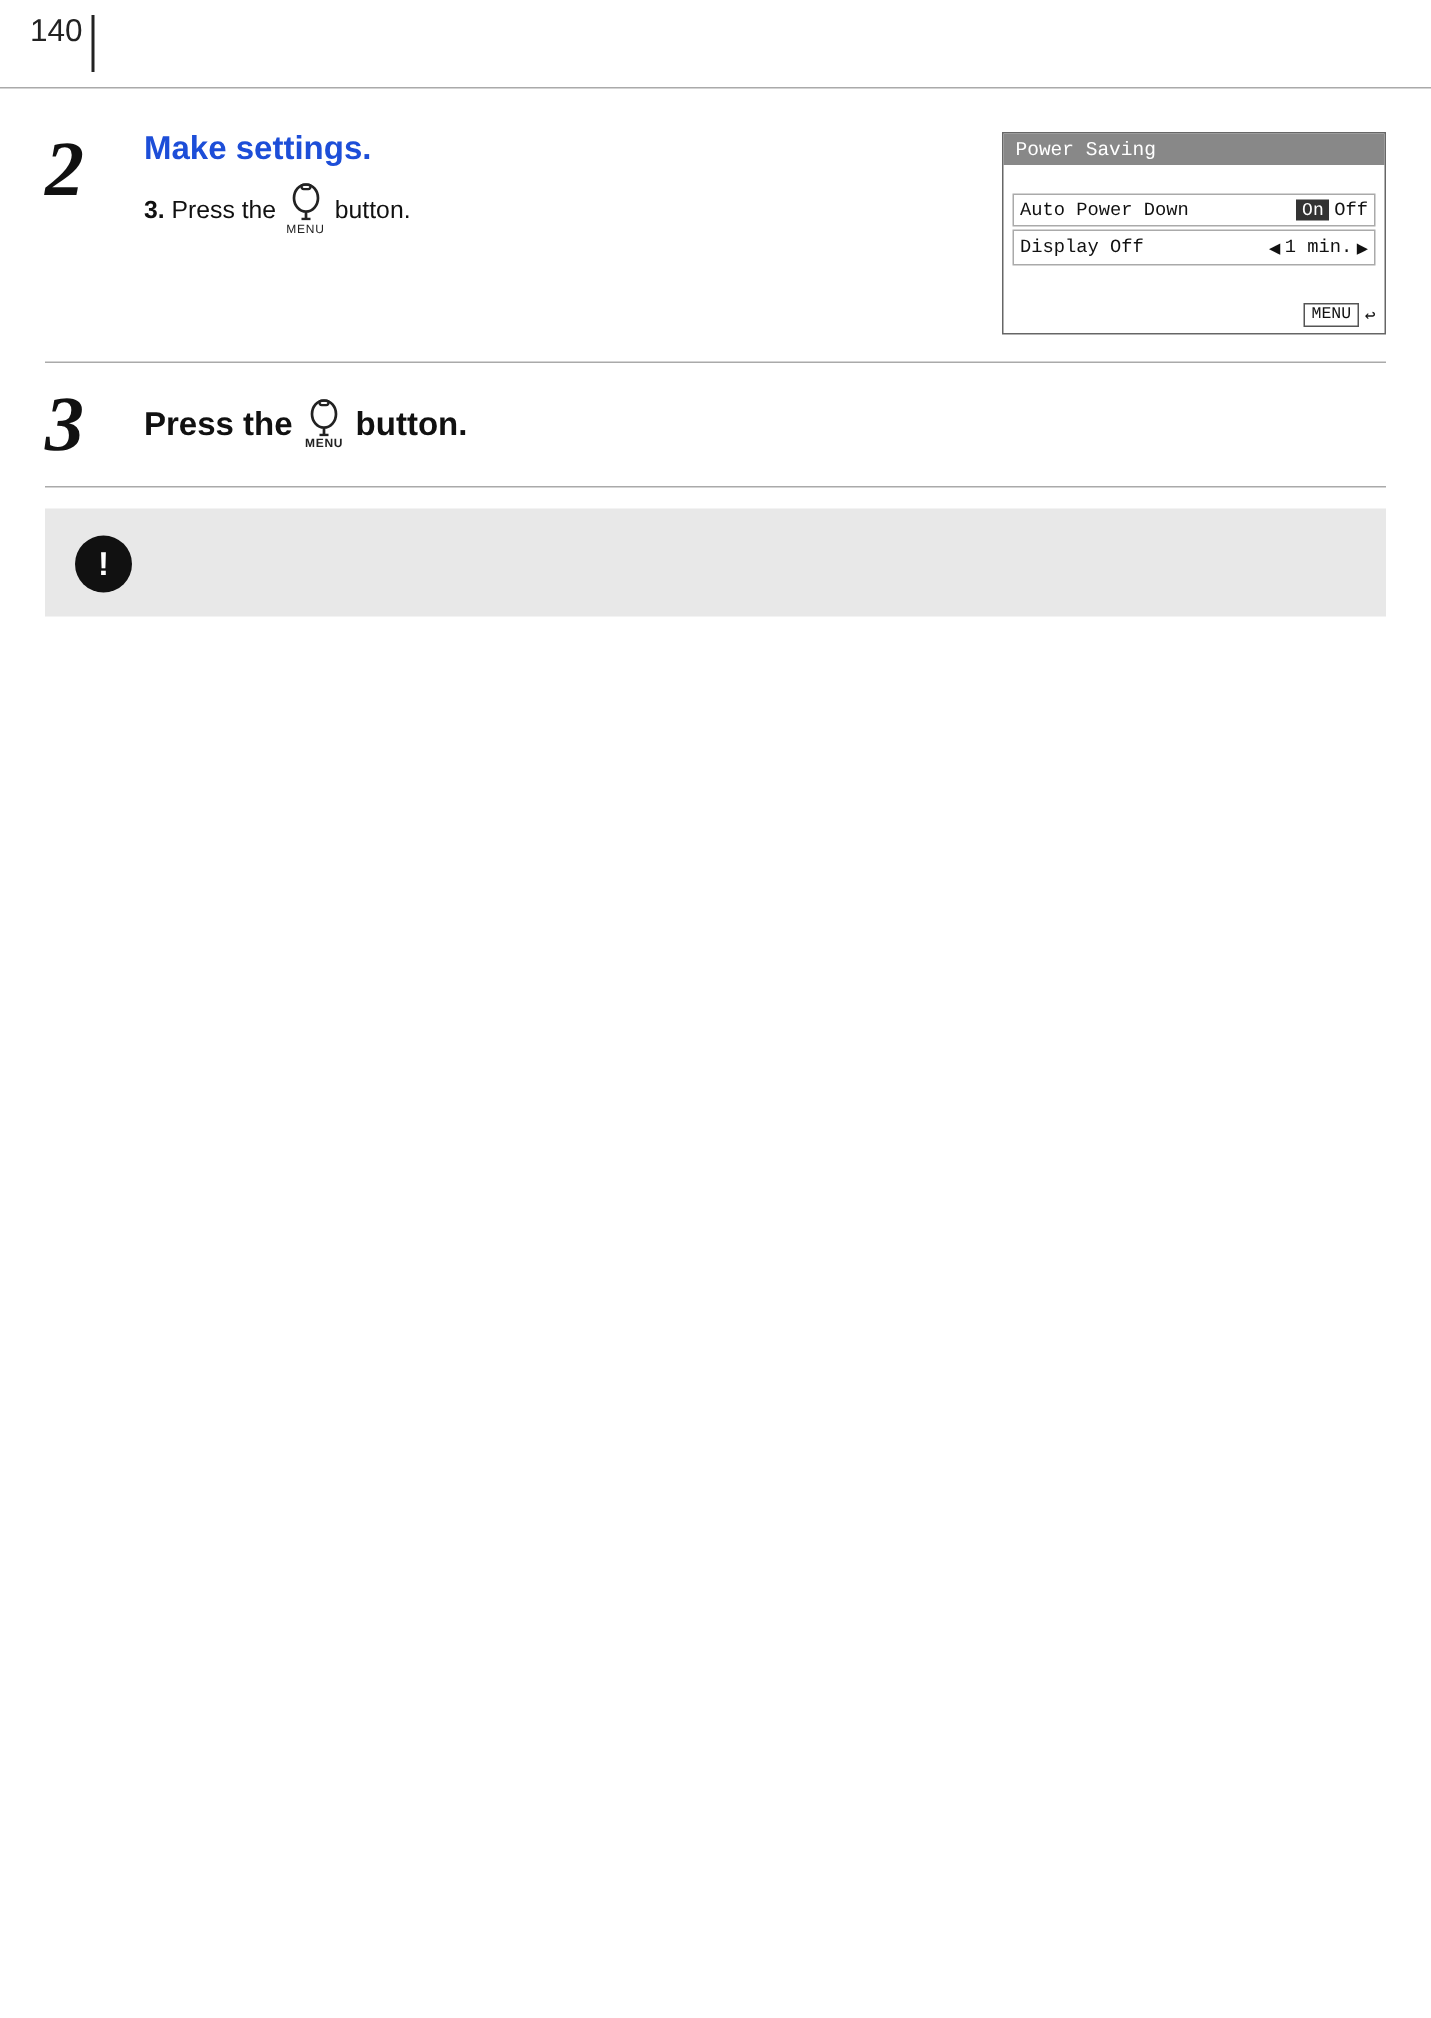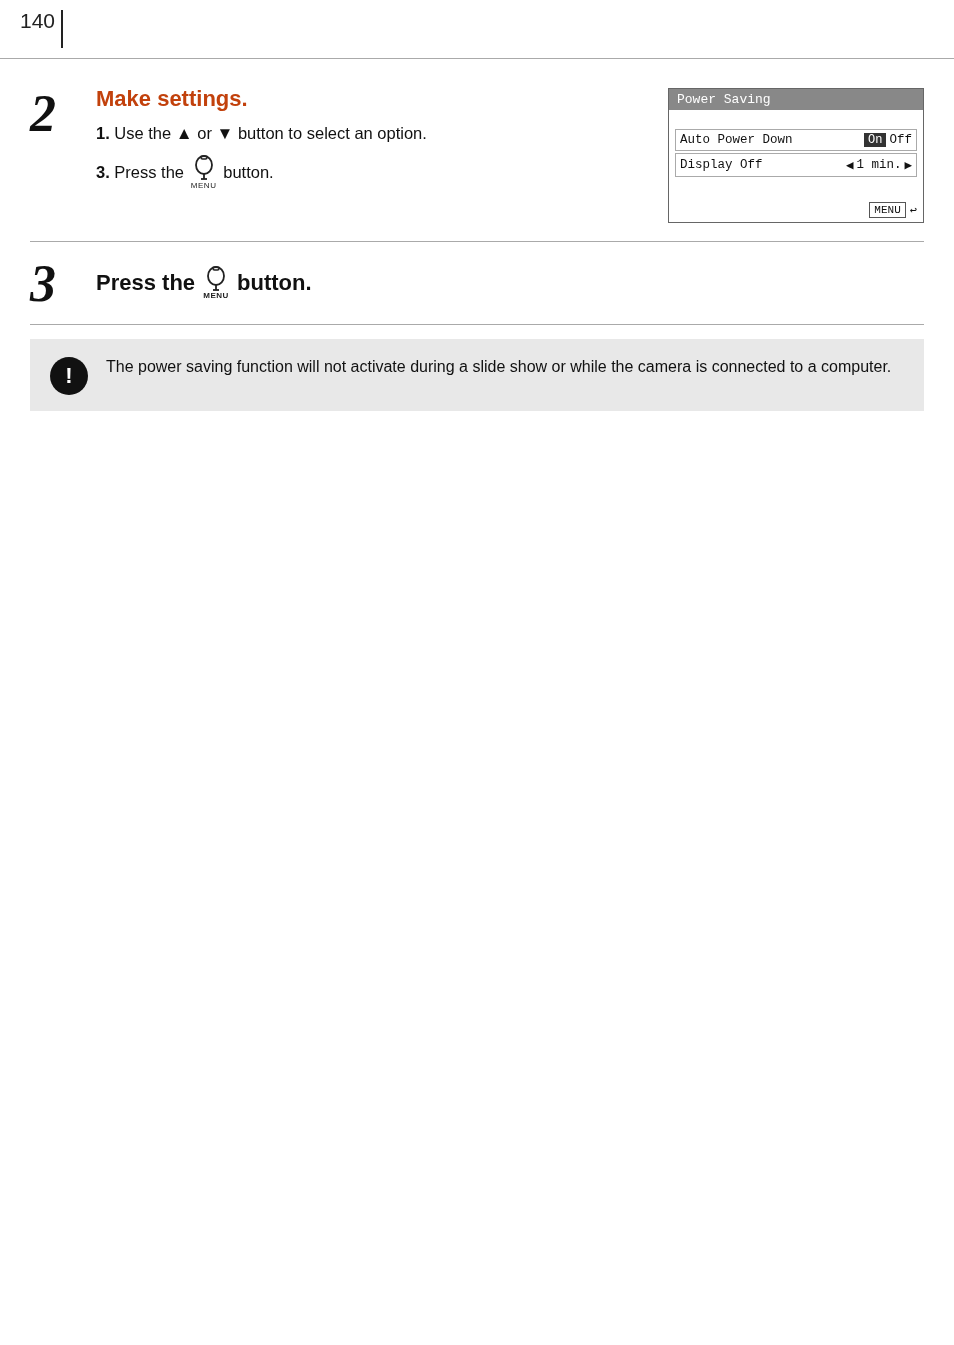--- a/index.html
+++ b/index.html
@@ -80,21 +80,21 @@
 
     .step-content {
       flex: 1;
       padding-left: 10px;
     }
 
     .step-title {
       font-size: 22px;
       font-weight: bold;
       margin-bottom: 10px;
-      color: #c2410c;
+      color: #1d4ed8;
     }
 
     .step-instructions {
       list-style: none;
       padding: 0;
     }
 
     .step-instructions li {
       margin-bottom: 8px;
       font-size: 16.5px;
@@ -277,27 +277,20 @@
 <div class="content">
 
   <div class="step-block">
     <div class="step-number-col">
       <span class="step-number">2</span>
     </div>
     <div class="step-content">
       <div class="step-title">Make settings.</div>
       <ul class="step-instructions">
 
-        <li>
-          <span class="num">1.</span>
-          Use the <span class="arrow-up">▲</span>
-          <span> or </span>
-          <span class="arrow-down">▼</span>
-          button to select an option.
-        </li>
 
 
         <li>
           <span class="num">3.</span>
           Press the
           <span class="menu-icon">
             <svg viewBox="0 0 26 26" xmlns="http://www.w3.org/2000/svg">
 
               <ellipse cx="13" cy="11" rx="8" ry="9" fill="none" stroke="#222" stroke-width="1.8"></ellipse>
 
@@ -359,16 +352,15 @@
         <span class="menu-icon-label">MENU</span>
       </span>
       <span>button.</span>
     </div>
   </div>
 
   <div class="note-block">
     <div class="note-icon">
       <span class="note-icon-inner">!</span>
     </div>
-    <div class="note-text">The power saving function will not activate during a slide show or while the camera is connected to a computer.</div>
   </div>
 
 </div>
 
 </body></html>

